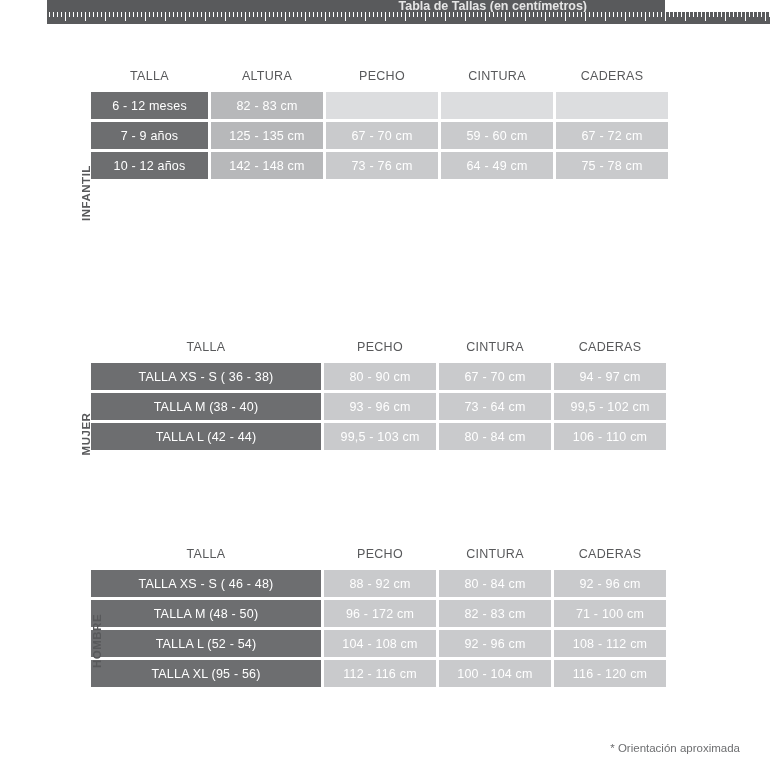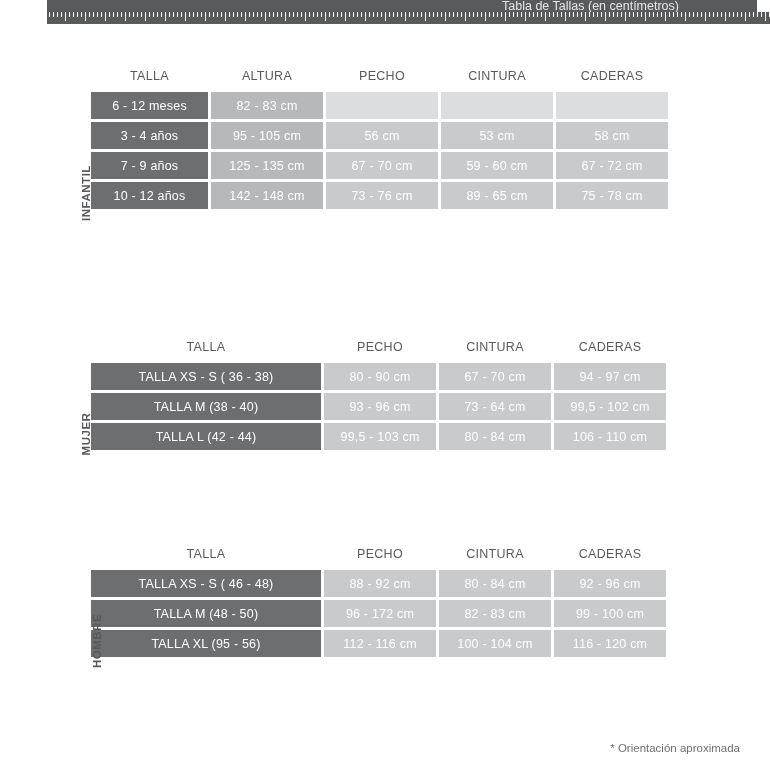--- a/index.html
+++ b/index.html
@@ -18,27 +18,28 @@
     position: relative;
     width: 770px;
     height: 770px;
   }
 
   
   .banner {
     position: absolute;
     left: 47px;
     top: 0;
-    width: 710px;
+    width: 618px;
     height: 18px;
     background: #595a5c;
     color: #ffffff;
     font-size: 12.5px;
     text-align: center;
     line-height: 14px;
+    font-weight: bold;
   }
   .banner-title {
     position: absolute;
     right: 78px;
     top: -1px;
     white-space: nowrap;
     font-size: 12.5px;
     color: #e6e6e6;
   }
   .ruler {
@@ -339,38 +340,31 @@
       </thead>
       <tbody>
         <tr>
           <td class="dark">6 - 12 meses</td>
           <td class="mid">82 - 83 cm</td>
           <td class="empty"></td>
           <td class="empty"></td>
           <td class="empty"></td>
         </tr>
         <tr>
-          <td class="dark">3 - 4 años</td>
-          <td class="mid">95 - 105 cm</td>
-          <td>56 cm</td>
-          <td>53 cm</td>
-          <td>58 cm</td>
-        </tr>
-        <tr>
           <td class="dark">7 - 9 años</td>
           <td class="mid">125 - 135 cm</td>
           <td>67 - 70 cm</td>
           <td>59 - 60 cm</td>
           <td>67 - 72 cm</td>
         </tr>
         <tr>
           <td class="dark">10 - 12 años</td>
           <td class="mid">142 - 148 cm</td>
           <td>73 - 76 cm</td>
-          <td>89 - 65 cm</td>
+          <td>64 - 49 cm</td>
           <td>75 - 78 cm</td>
         </tr>
       </tbody>
     </table>
   </div>
 
   <div class="block" style="left:88px; top:333px;">
     <div class="side-label" style="left:-57px; top:95px; width:110px;">MUJER</div>
     <table class="sizes adult">
       <colgroup>
@@ -431,21 +425,27 @@
         <tr>
           <td class="dark">TALLA XS - S ( 46 - 48)</td>
           <td>88 - 92 cm</td>
           <td>80 - 84 cm</td>
           <td>92 - 96 cm</td>
         </tr>
         <tr>
           <td class="dark">TALLA M (48 - 50)</td>
           <td>96 - 172 cm</td>
           <td>82 - 83 cm</td>
-          <td>99 - 100 cm</td>
+          <td>71 - 100 cm</td>
+        </tr>
+        <tr>
+          <td class="dark">TALLA L (52 - 54)</td>
+          <td>104 - 108 cm</td>
+          <td>92 - 96 cm</td>
+          <td>108 - 112 cm</td>
         </tr>
         <tr>
           <td class="dark">TALLA XL (95 - 56)</td>
           <td>112 - 116 cm</td>
           <td>100 - 104 cm</td>
           <td>116 - 120 cm</td>
         </tr>
       </tbody>
     </table>
   </div>

